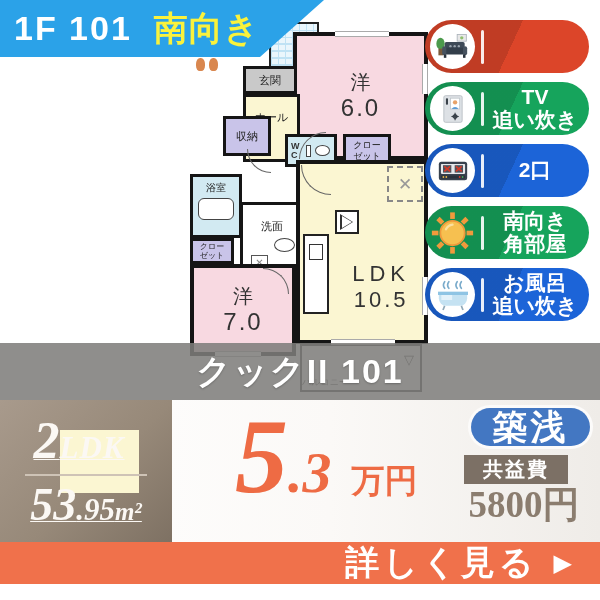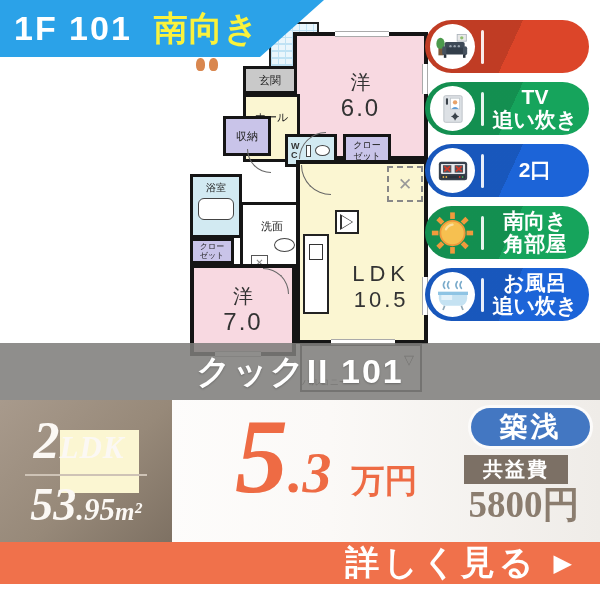--- a/index.html
+++ b/index.html
@@ -107,39 +107,39 @@
     background:rgba(126,125,123,0.87); display:flex; align-items:center; justify-content:center; }
   .overlay-bar .bname { color:#fff; font-size:34px; font-weight:bold; letter-spacing:2px;
     text-shadow:0 1px 2px rgba(0,0,0,0.25); }
 
   
   .bottom-bg { position:absolute; left:0; top:400px; width:600px; height:142px; z-index:30;
     background:linear-gradient(to right,#FFFFFF 0%,#FBF9F7 55%,#EFECE8 100%); }
   .spec-box { position:absolute; left:0; top:400px; width:172px; height:142px; z-index:32;
     background:linear-gradient(135deg,#A89A8C 0%,#978979 55%,#7E7163 100%);
     display:flex; flex-direction:column; align-items:center; justify-content:center;
-    font-family:"Liberation Serif","DejaVu Serif",serif; color:#FBF8F4; }
+    font-family:"Liberation Serif","DejaVu Serif",serif; color:#FBF8F4;text-decoration:underline; }
   .spec-line1 { font-style:italic; line-height:1; }
   .spec-line1 .n2  { font-size:52px; font-weight:bold; }
   .spec-line1 .ldk { font-size:31px; font-weight:bold; letter-spacing:1px; }
   .spec-div { width:122px; height:2px; background:#CEC3B6; margin:7px 0 6px 0; }
   .spec-line2 { font-style:italic; line-height:1; }
   .spec-line2 .a1 { font-size:46px; font-weight:bold; }
   .spec-line2 .a2 { font-size:31px; font-weight:bold; }
   .spec-line2 .a3 { font-size:25px; font-weight:bold; }
   .price { position:absolute; left:235px; top:404px; z-index:32; display:flex; align-items:baseline;
     color:#EE6B44; font-family:"Liberation Serif","DejaVu Serif",serif; }
   .price .p1 { font-size:106px; font-weight:bold; font-style:italic; line-height:1; }
   .price .p2 { font-size:58px; font-weight:bold; font-style:italic; line-height:1; }
   .price .p3 { font-size:33px; font-weight:bold; margin-left:20px; line-height:1;
     font-family:"Liberation Sans","DejaVu Sans",sans-serif; }
   .age-pill { position:absolute; left:471px; top:408px; width:119px; height:38px; z-index:32;
     background:#4377C2; border-radius:19px; box-shadow:0 0 0 3px #FCFBFA;
     display:flex; align-items:center; justify-content:center;
-    color:#fff; font-size:28px; font-weight:bold; letter-spacing:3px; }
+    color:#fff; font-size:35px; font-weight:bold; letter-spacing:3px; }
   .fee-label { position:absolute; left:464px; top:455px; width:104px; height:29px; z-index:32;
     background:#7C7065; display:flex; align-items:center; justify-content:center;
     color:#fff; font-size:20px; font-weight:bold; letter-spacing:2px; }
   .fee-value { position:absolute; left:452px; top:486px; width:144px; z-index:32; text-align:center;
     color:#8B7D6F; font-size:37px; font-weight:bold; line-height:1;
     font-family:"Liberation Serif","DejaVu Serif",serif; }
   .cta-bar { position:absolute; left:0; top:542px; width:600px; height:42px; z-index:40;
     background:#F0714B; display:flex; align-items:center; justify-content:flex-end;
     padding-right:28px; cursor:pointer; }
   .cta-bar .cta-label { color:#fff; font-size:34px; font-weight:bold; letter-spacing:4px; }

